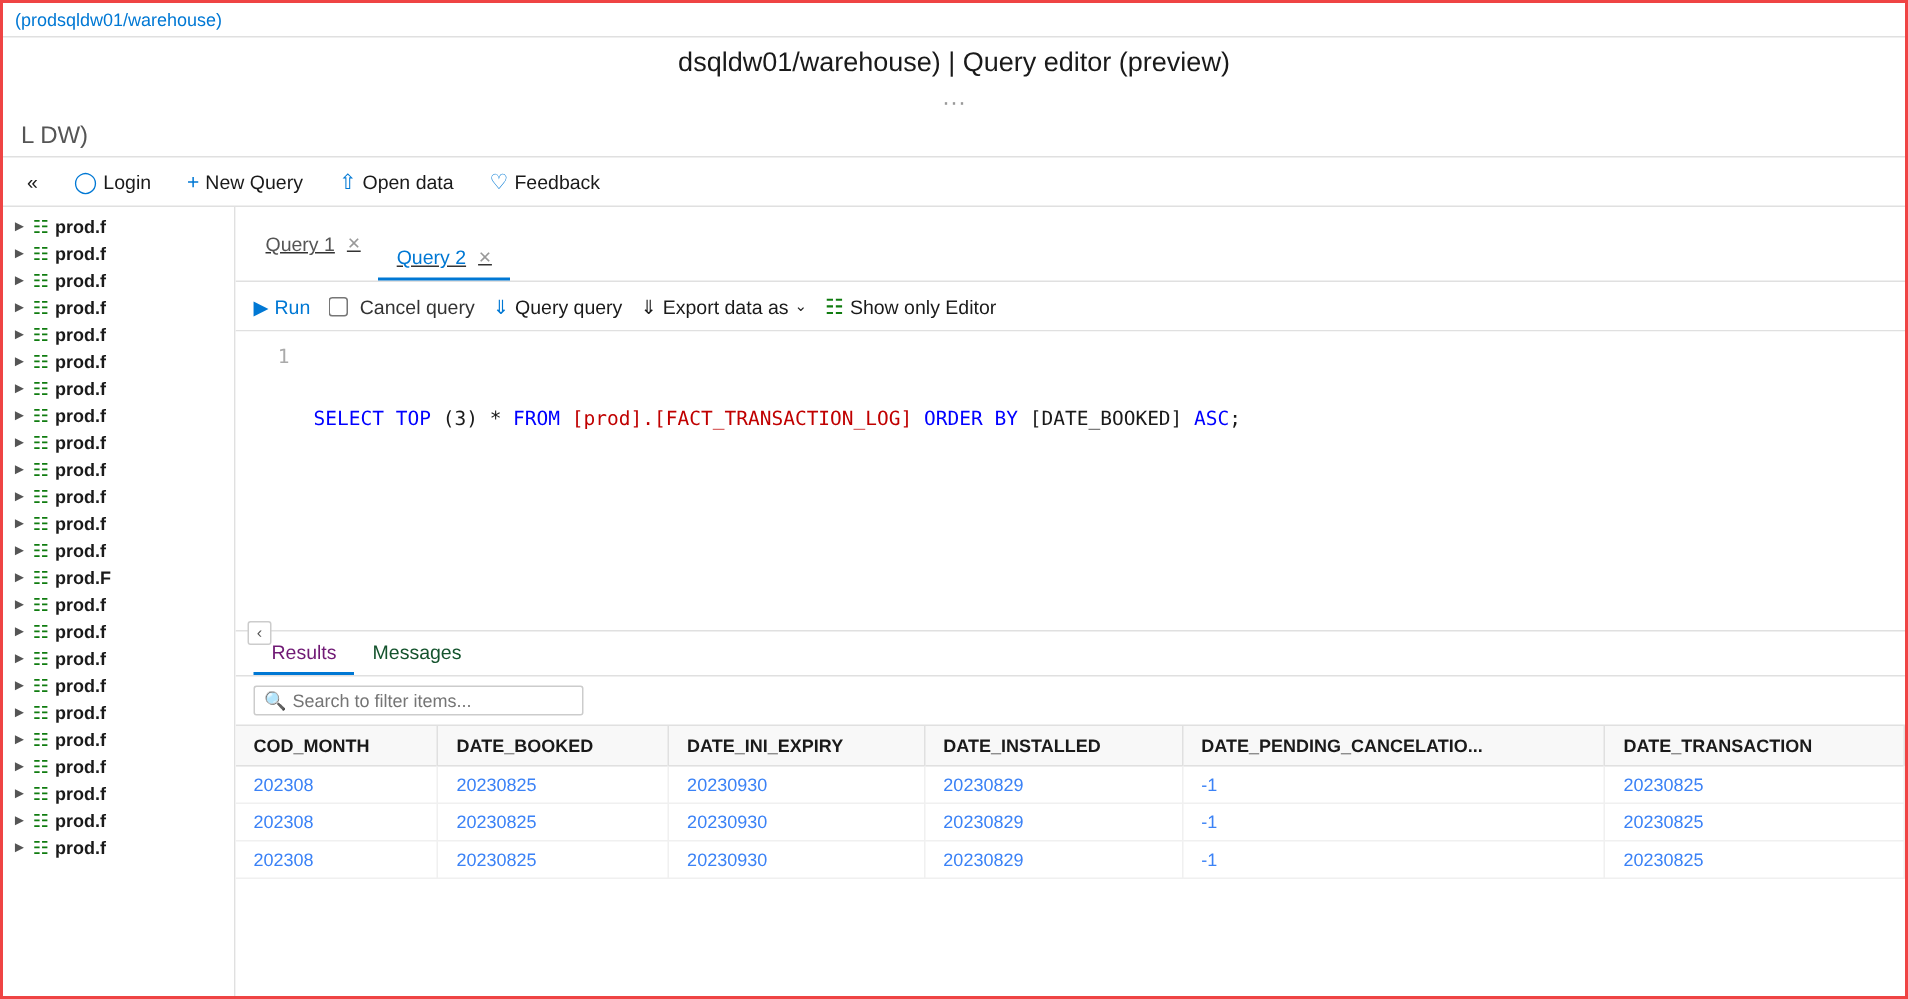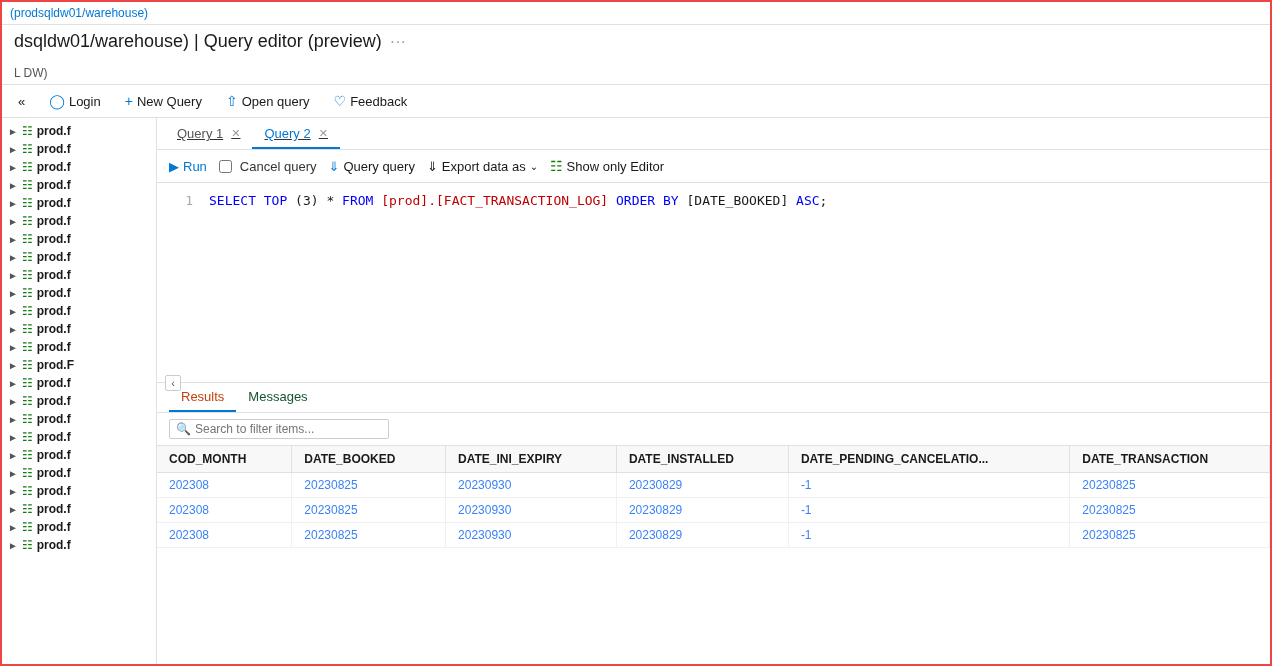--- a/index.html
+++ b/index.html
@@ -3,69 +3,69 @@
   <meta charset="utf-8">
   <style>
     * { box-sizing: border-box; margin: 0; padding: 0; }
     body { font-family: 'Segoe UI', Arial, sans-serif; font-size: 13px; background: #fff; color: #333; overflow: hidden; }
 
     .window-border { border: 2px solid #ef4444; width: 1272px; height: 666px; display: flex; flex-direction: column; }
 
     .title-bar { background: #fff; padding: 4px 8px; font-size: 12px; color: #0078d4; border-bottom: 1px solid #e0e0e0; }
 
     .header { padding: 6px 12px 4px 12px; border-bottom: 1px solid #e0e0e0; }
-    .header-title { font-size: 18px; color: #1a1a1a; font-weight: 300; display: flex; align-items: center; gap: 8px; }
-    .header-subtitle { font-size: 12px; color: #555; margin-top: 14px; }
+    .header-title { font-size: 18px; color: #1a1a1a; font-weight: 300; display: flex; align-items: center; gap: 8px; flex-direction: column; }
+    .header-subtitle { font-size: 16px; color: #555; margin-top: 4px; }
     .header-title .dots { color: #999; font-size: 16px; }
 
     .toolbar { display: flex; align-items: center; gap: 16px; padding: 6px 12px; border-bottom: 1px solid #e0e0e0; }
     .toolbar-btn { display: flex; align-items: center; gap: 4px; cursor: pointer; color: #1a1a1a; font-size: 13px; background: none; border: none; padding: 2px 4px; }
     .toolbar-btn .icon { color: #0078d4; font-size: 14px; }
 
     .main-area { display: flex; flex: 1; overflow: hidden; }
 
     .sidebar { width: 155px; border-right: 1px solid #e0e0e0; overflow-y: auto; background: #fff; padding: 4px 0; flex-shrink: 0; }
     .sidebar-item { display: flex; align-items: center; gap: 4px; padding: 2px 6px; cursor: pointer; font-size: 12px; color: #1a1a1a; white-space: nowrap; overflow: hidden; }
     .sidebar-item .chevron { color: #555; font-size: 10px; }
     .sidebar-item .tbl-icon { color: #107c10; font-size: 12px; }
     .sidebar-item .item-label { overflow: hidden; text-overflow: ellipsis; font-weight: bold; }
 
     .content-area { flex: 1; display: flex; flex-direction: column; overflow: hidden; }
 
     .tabs-bar { display: flex; align-items: center; border-bottom: 1px solid #e0e0e0; padding: 0 8px; background: #fff; text-decoration: underline; }
     .tab { display: flex; align-items: center; gap: 4px; padding: 8px 12px 6px 12px; cursor: pointer; font-size: 13px; color: #555; border-bottom: 2px solid transparent; }
-    .tab.active { color: #0078d4; border-bottom: 2px solid #0078d4; font-weight: 500; }
+    .tab.active { color: #0078d4; border-bottom: 2px solid #0078d4; font-weight: 500; margin-top: 18px; }
     .tab .close-x { color: #999; font-size: 11px; margin-left: 4px; }
 
     .query-toolbar { display: flex; align-items: center; gap: 12px; padding: 8px 12px; border-bottom: 1px solid #e0e0e0; background: #fff; }
     .qtool-btn { display: flex; align-items: center; gap: 4px; cursor: pointer; font-size: 13px; background: none; border: none; color: #1a1a1a; }
     .qtool-btn .icon { color: #0078d4; }
     .run-btn { display: flex; align-items: center; gap: 4px; cursor: pointer; font-size: 13px; color: #0078d4; background: none; border: none; font-weight: 500; }
     .run-btn .play-icon { color: #0078d4; }
     .checkbox-wrap { display: flex; gap: 8px; }
     .checkbox-wrap input { margin: 0; }
     .show-editor-btn { display: flex; align-items: center; gap: 4px; color: #1a1a1a; cursor: pointer; font-size: 13px; background: none; border: none; }
     .show-editor-btn .grid-icon { color: #107c10; font-size: 14px; }
     .export-btn { display: flex; align-items: center; gap: 4px; cursor: pointer; font-size: 13px; background: none; border: none; color: #1a1a1a; }
 
     .editor-area { background: #fff; padding: 8px 0; border-bottom: 1px solid #e0e0e0; min-height: 200px; flex-shrink: 0; position: relative; }
     .editor-line { display: flex; align-items: flex-start; padding: 2px 12px; font-family: 'Consolas', monospace; font-size: 13px; }
     .line-num { color: #aaa; min-width: 24px; text-align: right; margin-right: 16px; user-select: none; }
-    .sql-code { display: flex; flex-wrap: wrap; gap: 0; }
+    .sql-code { display: flex; flex-wrap: wrap; gap: 0; margin-top: 41px; }
     .kw { color: #0000ff; font-weight: normal; }
     .tbl { color: #c00000; }
     .txt { color: #1a1a1a; }
 
     .collapse-btn { position: absolute; left: 148px; top: 50%; transform: translateY(-50%); cursor: pointer; background: #fff; border: 1px solid #ccc; border-radius: 2px; width: 16px; height: 16px; display: flex; align-items: center; justify-content: center; font-size: 11px; color: #555; z-index: 10; }
 
     .results-area { flex: 1; display: flex; flex-direction: column; overflow: hidden; background: #fff; }
 
     .results-tabs { display: flex; align-items: center; padding: 0 12px; border-bottom: 1px solid #e0e0e0; }
     .results-tab { padding: 6px 12px; cursor: pointer; font-size: 13px; color: #14532d; border-bottom: 2px solid transparent; }
-    .results-tab.active { color: #c2410c; border-bottom: 2px solid #0078d4; }
+    .results-tab.active { color: #701a75; border-bottom: 2px solid #0078d4; }
 
     .search-bar { padding: 6px 12px; border-bottom: 1px solid #e0e0e0; }
     .search-input-wrap { display: flex; align-items: center; border: 1px solid #ccc; border-radius: 2px; padding: 2px 6px; width: 220px; }
     .search-input-wrap .search-icon { color: #999; margin-right: 4px; font-size: 12px; }
     .search-input-wrap input { border: none; outline: none; font-size: 12px; color: #555; width: 180px; background: transparent; }
 
     .data-table { overflow: auto; flex: 1; }
     table { border-collapse: collapse; width: 100%; font-size: 12px; }
     thead tr { background: #f8f8f8; border-bottom: 1px solid #e0e0e0; }
     th { text-align: left; padding: 6px 12px; font-weight: 600; color: #1a1a1a; white-space: nowrap; border-right: 1px solid #e0e0e0; font-size: 12px; }
@@ -95,21 +95,21 @@
     <button class="toolbar-btn">
       <span class="icon">◯</span>
       <span>Login</span>
     </button>
     <button class="toolbar-btn">
       <span class="icon">+</span>
       <span>New Query</span>
     </button>
     <button class="toolbar-btn">
       <span class="icon">⇧</span>
-      <span>Open query</span>
+      <span>Open data</span>
     </button>
     <button class="toolbar-btn">
       <span class="icon">♡</span>
       <span>Feedback</span>
     </button>
   </div>
 
   <div class="main-area">
 
     <div class="sidebar">

